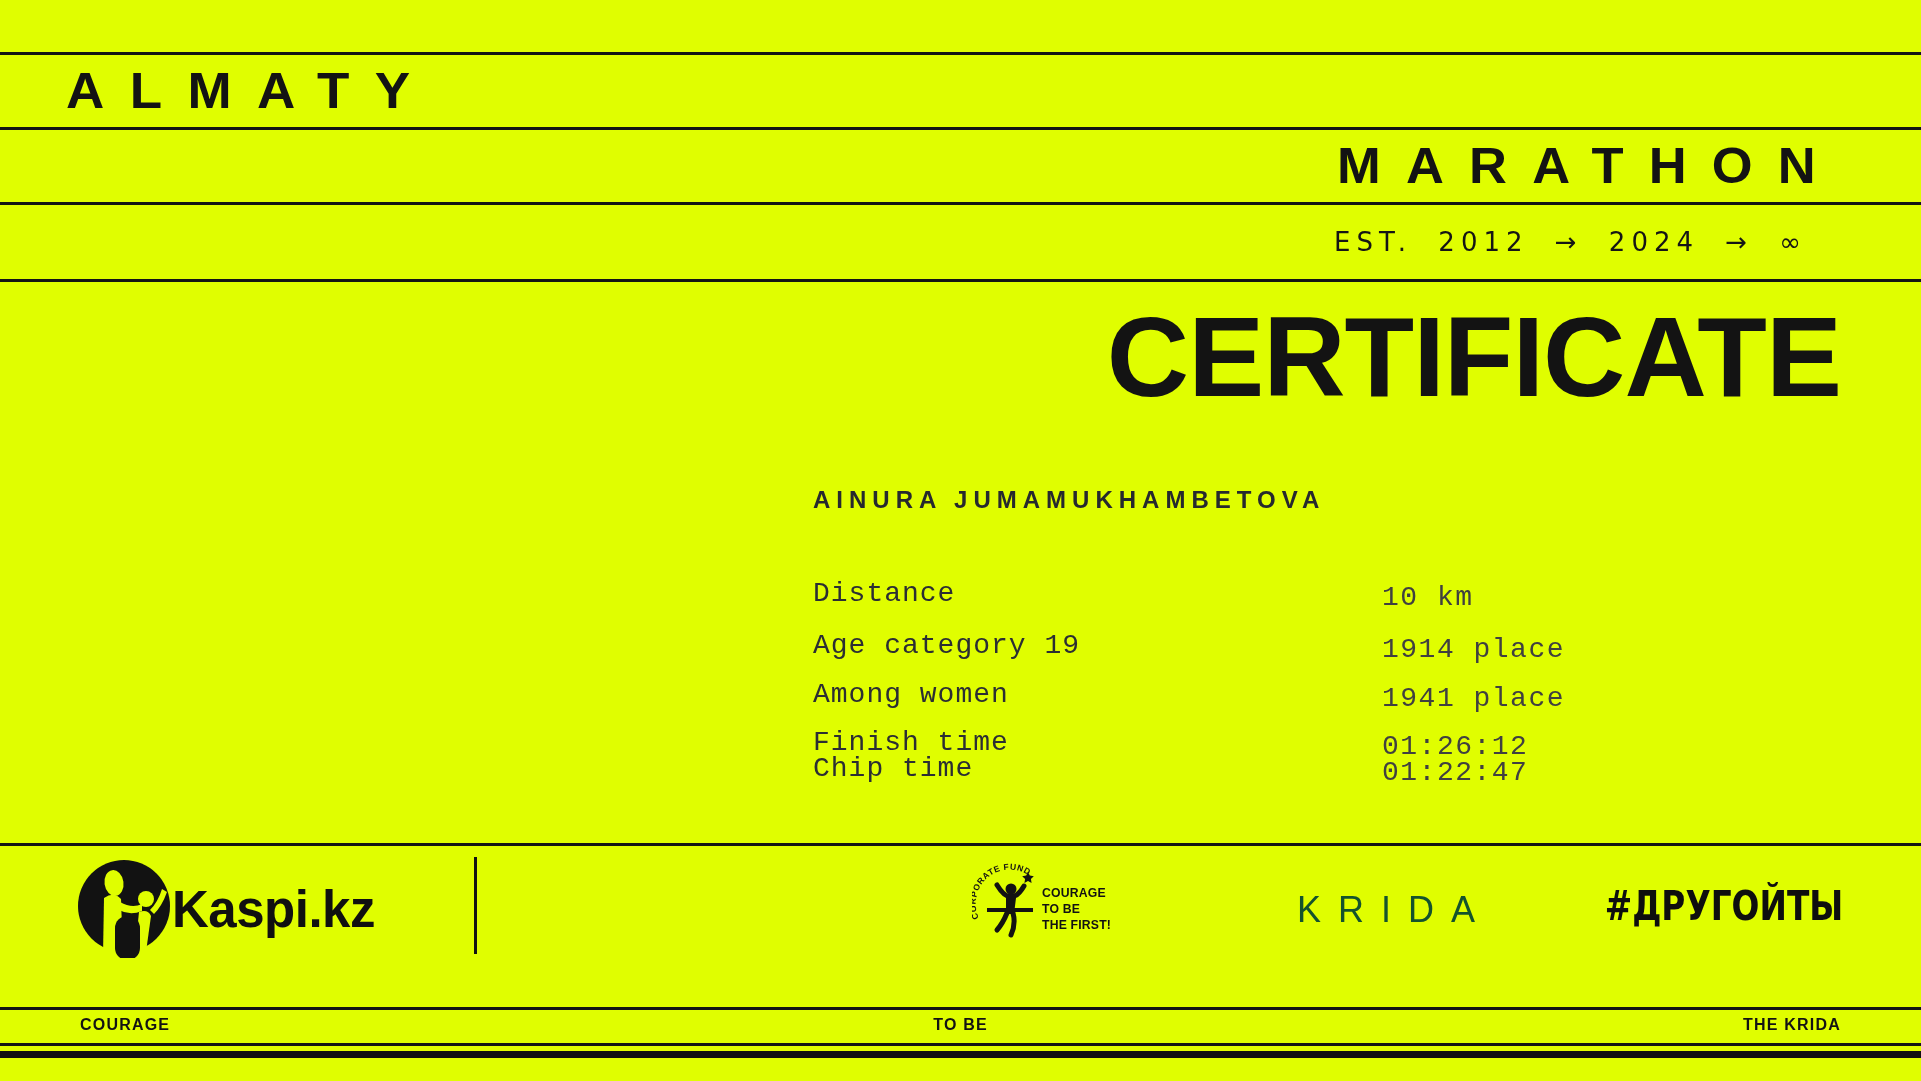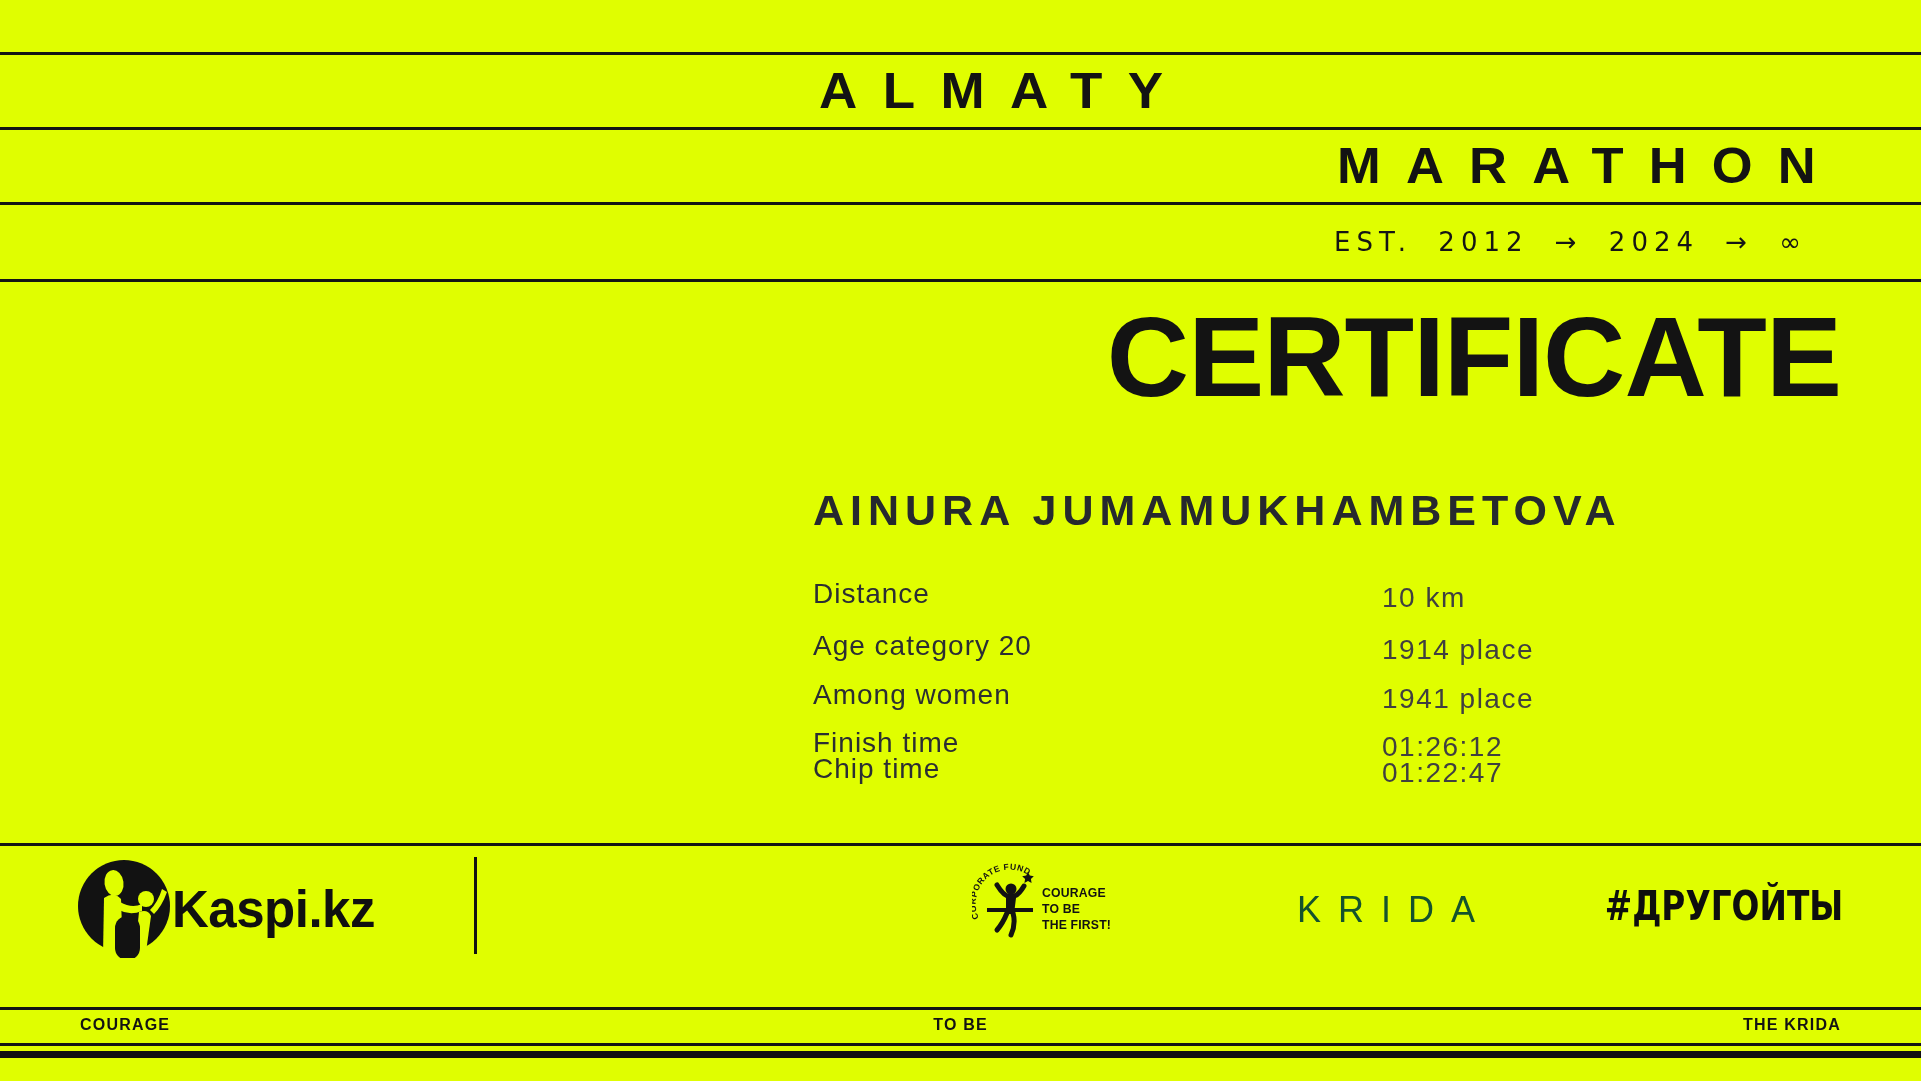--- a/index.html
+++ b/index.html
@@ -29,24 +29,24 @@
     white-space:nowrap;color:#151515;
     font-family:"DejaVu Sans", sans-serif;
   }
   .cert-title{
     position:absolute;top:300px;right:80px;
     font-size:114px;font-weight:700;letter-spacing:-1px;line-height:1;
     color:#131313;white-space:nowrap;
   }
   .runner-name{
     position:absolute;left:813px;top:486px;
-    font-size:43px;font-weight:700;letter-spacing:6px;
+    font-size:24px;font-weight:700;letter-spacing:6px;
     color:#26292E;white-space:nowrap;
   }
-  .row{position:absolute;left:813px;right:0;height:42px;font-family:Liberation Sans, sans-serif;}
+  .row{position:absolute;left:813px;right:0;height:42px;font-family:Liberation Mono, monospace;}
   .row .rl{position:absolute;left:0;top:0;font-size:28px;letter-spacing:1px;color:#2B2E33;white-space:nowrap;}
   .row .rv{position:absolute;left:569px;top:4px;font-size:28px;letter-spacing:1.5px;color:#404040;white-space:nowrap;}
 
   .kaspi{position:absolute;left:76px;top:860px;height:98px;display:flex;align-items:center;}
   .kaspi-text{font-size:51px;font-weight:700;letter-spacing:-0.5px;color:#101010;}
   .vdivider{position:absolute;left:474px;top:857px;width:3px;height:97px;background:#121212;}
 
   .yessenov{position:absolute;left:586px;top:871px;display:flex;gap:24px;align-items:flex-start;}
   .yessenov-text{
     margin-top:14px;font-size:14.5px;font-weight:700;line-height:1.14;
@@ -88,41 +88,41 @@
 
   <div class="line" style="top:52px"></div>
   <div class="line" style="top:127px"></div>
   <div class="line" style="top:202px"></div>
   <div class="line" style="top:279px"></div>
   <div class="line" style="top:843px"></div>
   <div class="line" style="top:1007px"></div>
   <div class="line" style="top:1043px"></div>
   <div class="thickbar"></div>
 
-  <div class="band" style="top:55px;height:72px;padding-left:66px;justify-content:center;">
+  <div class="band" style="top:55px;height:72px;padding-left:66px;">
     <div class="city">ALMATY</div>
   </div>
 
   <div class="band" style="top:130px;height:72px;justify-content:flex-end;padding-right:100px;">
     <div class="event">MARATHON</div>
   </div>
 
   <div class="band" style="top:205px;height:74px;justify-content:flex-end;padding-right:114px;">
     <div class="est">EST. 2012 → 2024 → ∞</div>
   </div>
 
   <div class="cert-title">CERTIFICATE</div>
   <div class="runner-name">AINURA JUMAMUKHAMBETOVA</div>
 
   <div class="row" style="top:578px">
     <span class="rl">Distance</span>
     <span class="rv">10 km</span>
   </div>
   <div class="row" style="top:630px">
-    <span class="rl">Age category 20</span>
+    <span class="rl">Age category 19</span>
     <span class="rv">1914 place</span>
   </div>
   <div class="row" style="top:679px">
     <span class="rl">Among women</span>
     <span class="rv">1941 place</span>
   </div>
   <div class="row" style="top:727px">
     <span class="rl">Finish time</span>
     <span class="rv">01:26:12</span>
   </div>

